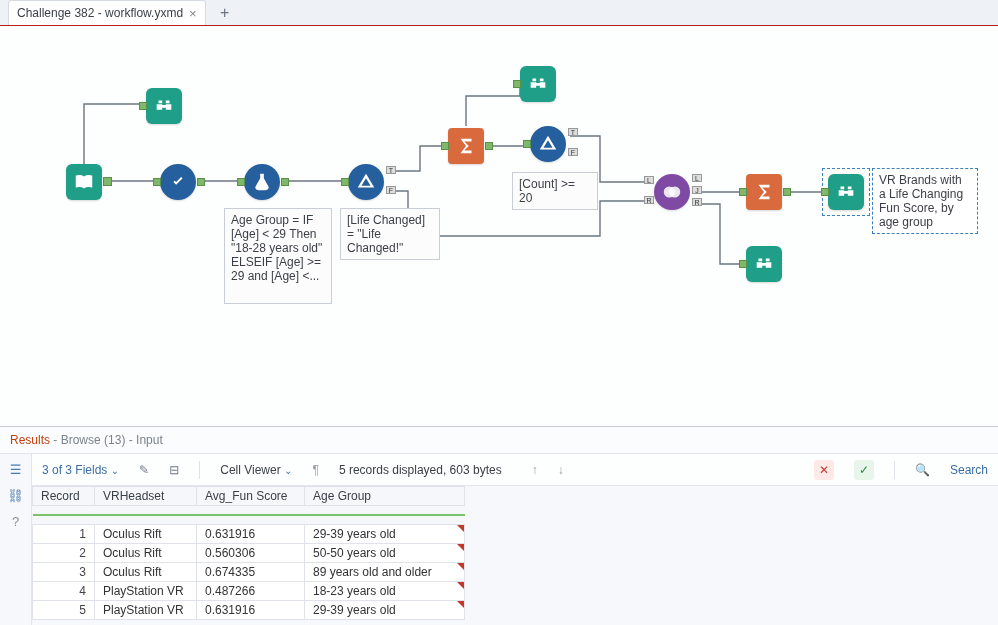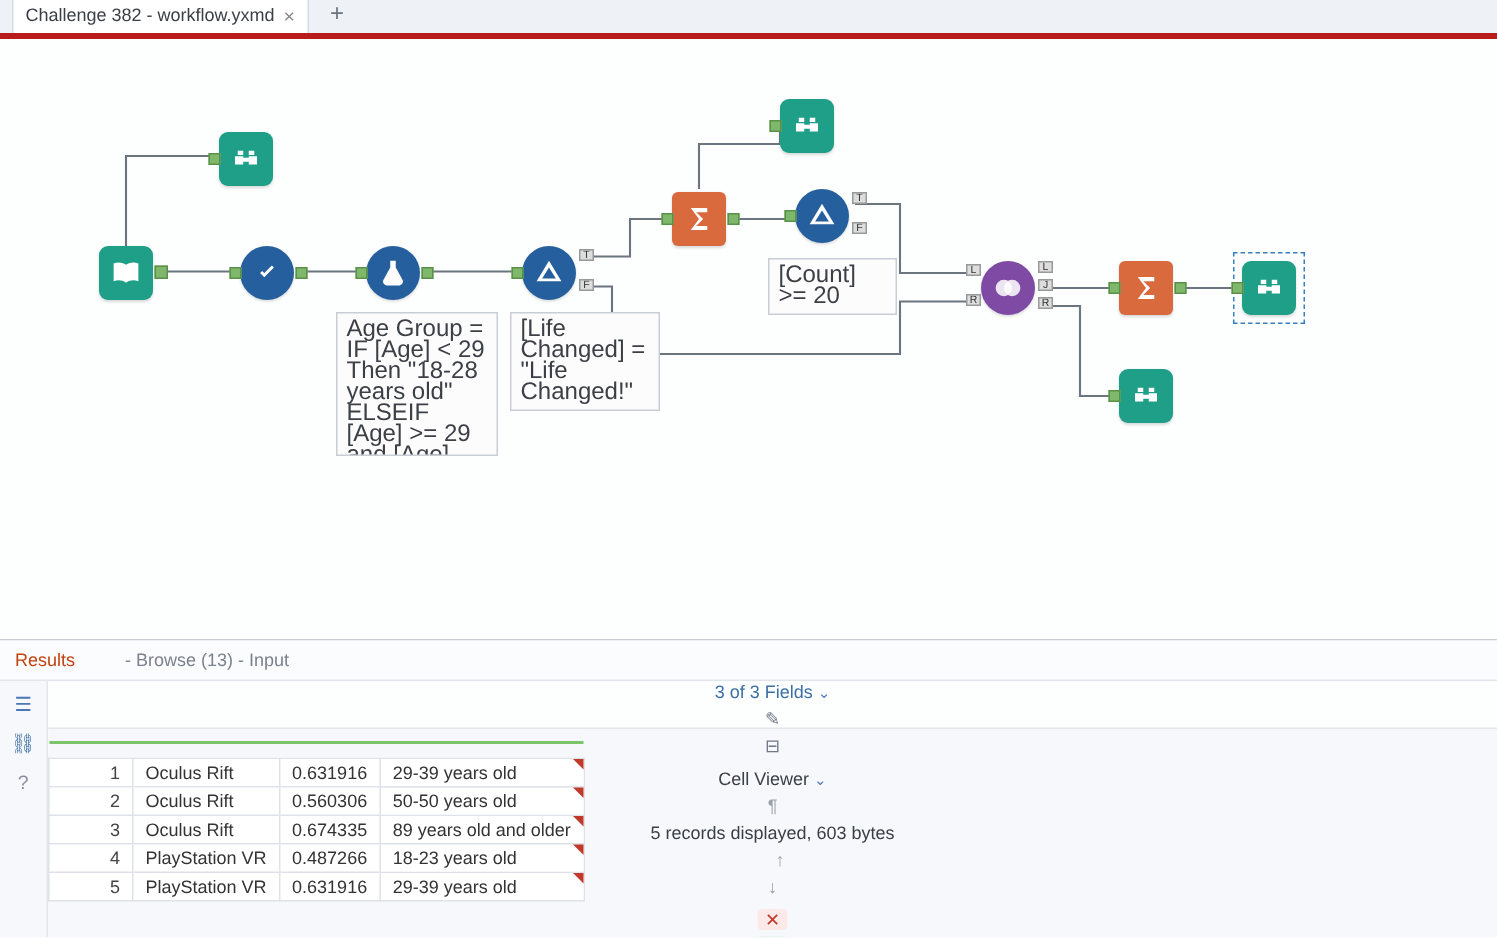--- a/index.html
+++ b/index.html
@@ -1,53 +1,53 @@
 <!DOCTYPE html>
 <html><head>
 <meta charset="utf-8">
 <style>
   * { box-sizing: border-box; }
   html, body { margin: 0; padding: 0; font-family: "Segoe UI", Arial, sans-serif; font-size: 12px; background: #fafbfd; color: #333; }
   .app { width: 998px; height: 625px; position: relative; overflow: hidden; background: #fafbfd; }
 
   
-  .tabbar { height: 26px; background: #eef1f6; border-bottom: 4px solid #b91c1c; display: flex; align-items: flex-end; padding-left: 8px; }
+  .tabbar { height: 26px; background: #eef1f6; border-bottom: 1px solid #b91c1c; display: flex; align-items: flex-end; padding-left: 8px; }
   .tab { height: 25px; background: #fff; border: 1px solid #d6dbe3; border-bottom: none; border-radius: 3px 3px 0 0; padding: 0 8px; display: flex; align-items: center; gap: 6px; font-size: 12px; color: #3a3f47; }
   .tab .close { color: #888; font-size: 13px; line-height: 1; }
   .newtab { width: 26px; height: 24px; display:flex; align-items:center; justify-content:center; color:#6a7380; font-size:16px; margin-left:6px; }
 
   
   .canvas { position: relative; height: 400px; background: #fdfefe; }
   .wire { position:absolute; pointer-events:none; }
   .wire line, .wire path { stroke:#6b7580; stroke-width:1.4; fill:none; }
 
   .tool { position:absolute; width:36px; height:36px; border-radius:6px; display:flex; align-items:center; justify-content:center; color:#fff; box-shadow: 0 1px 2px rgba(0,0,0,.15); }
   .tool.teal   { background:#1f9f88; }
   .tool.blue   { background:#265f9d; border-radius:50%; }
   .tool.orange { background:#d86a3e; border-radius:4px; }
   .tool.purple { background:#7e4aa3; border-radius:50%; }
 
   .port { position:absolute; width:8px; height:8px; background:#7fb86b; border:1px solid #5a9148; }
   .port.lg { width:9px; height:9px; }
   .anchor-flag { position:absolute; width:10px; height:8px; background:#ddd; border:1px solid #999; font-size:7px; line-height:7px; text-align:center; color:#333; overflow:hidden; }
 
-  .annot { position:absolute; font-size:16px; line-height:14px; color:#3c3f45; background:#fcfcfd; border:1px solid #c9ced6; padding:4px 6px; }
+  .annot { position:absolute; font-size:12px; line-height:14px; color:#3c3f45; background:#fcfcfd; border:1px solid #c9ced6; padding:4px 6px; }
   .annot.sel { border:1px dashed #3a7fbf; background:#fff; }
 
   
   .results { border-top:1px solid #c9ced6; background:#f6f8fb; height:199px; display:flex; flex-direction:column; }
   .results-header { padding:6px 10px; font-size:12px; color:#555; border-bottom:1px solid #e2e6ec; background:#fbfcfe; }
-  .results-header .light { color:#7b828d;margin-left:30px; }
+  .results-header .light { color:#7b828d; }
   .results-body { flex:1; display:flex; overflow:hidden; }
   .gutter { width:32px; border-right:1px solid #e2e6ec; display:flex; flex-direction:column; align-items:center; padding-top:6px; gap:8px; }
   .gutter-btn { width:18px; height:18px; display:flex; align-items:center; justify-content:center; color:#4a77b5; font-size:13px; }
   .gutter-btn.dim { color:#8a919c; }
 
   .results-main { flex:1; display:flex; flex-direction:column; }
-  .toolbar { height:32px; display:flex; align-items:center; gap:4px; padding:0 10px; border-bottom:1px solid #e2e6ec; font-size:12px; color:#3a3f47; background:#fdfefe;flex-direction:column; }
+  .toolbar { height:32px; display:flex; align-items:center; gap:20px; padding:0 10px; border-bottom:1px solid #e2e6ec; font-size:12px; color:#3a3f47; background:#fdfefe; }
   .toolbar .sep { width:1px; height:18px; background:#dde1e8; }
   .toolbar .mut { color:#9aa1ab; }
   .toolbar .spacer { flex:1; }
   .tinybtn { width:20px; height:20px; border-radius:3px; display:inline-flex; align-items:center; justify-content:center; }
   .tinybtn.red { background:#fde9e8; color:#c43a2f; }
   .tinybtn.green { background:#e7f5ea; color:#2f8b41; }
   .searchlabel { color:#3b6fa6; }
 
   table.data { border-collapse:collapse; font-size:12px; color:#333; }
   table.data th, table.data td { border:1px solid #dfe3e9; padding:2px 8px; height:19px; white-space:nowrap; text-align:left; background:#fff; }
@@ -199,20 +199,21 @@
     </div>
     <div class="port" style="left:739px; top:234px"></div>
 
     <div style="position:absolute; left:822px; top:142px; width:48px; height:48px; border:1px dashed #3a7fbf;"></div>
     <div class="tool teal" style="left:828px; top:148px">
       <svg class="nodeicon" viewBox="0 0 24 24">
           <path fill="#fff" d="M6 6h4v3H6zM14 6h4v3h-4zM4 10h6v6H4zM14 10h6v6h-6zM10 11h4v3h-4z"></path>
         </svg>
     </div>
     <div class="port" style="left:821px; top:162px"></div>
+    <div class="annot sel" style="left:872px; top:142px; width:106px">VR Brands with a Life Changing Fun Score, by age group</div>
 
   </div>
 
   <div class="results">
     <div class="results-header">
       <span style="color:#c2410c">Results</span>
       <span class="light">- Browse (13) - Input</span>
     </div>
     <div class="results-body">
       <div class="gutter">
@@ -242,20 +243,26 @@
           <span class="tinybtn green">✓</span>
           <span class="sep"></span>
           <span style="color:#3b6fa6">🔍</span>
           <span class="searchlabel">Search</span>
         </div>
 
         <div style="overflow:auto; flex:1">
           <table class="data">
             <thead>
               <tr>
+                <th style="width:62px">Record</th>
+                <th style="width:102px">VRHeadset</th>
+                <th style="width:108px">Avg_Fun Score</th>
+                <th style="width:160px">Age Group</th>
+              </tr>
+              <tr>
                   <th colspan="4" style="padding:0; border:none">
                     <div class="headline"></div>
                   </th>
                 </tr>
             </thead>
             <tbody>
               <tr>
                 <td class="recno">1</td>
                 <td>Oculus Rift</td>
                 <td>0.631916</td>

